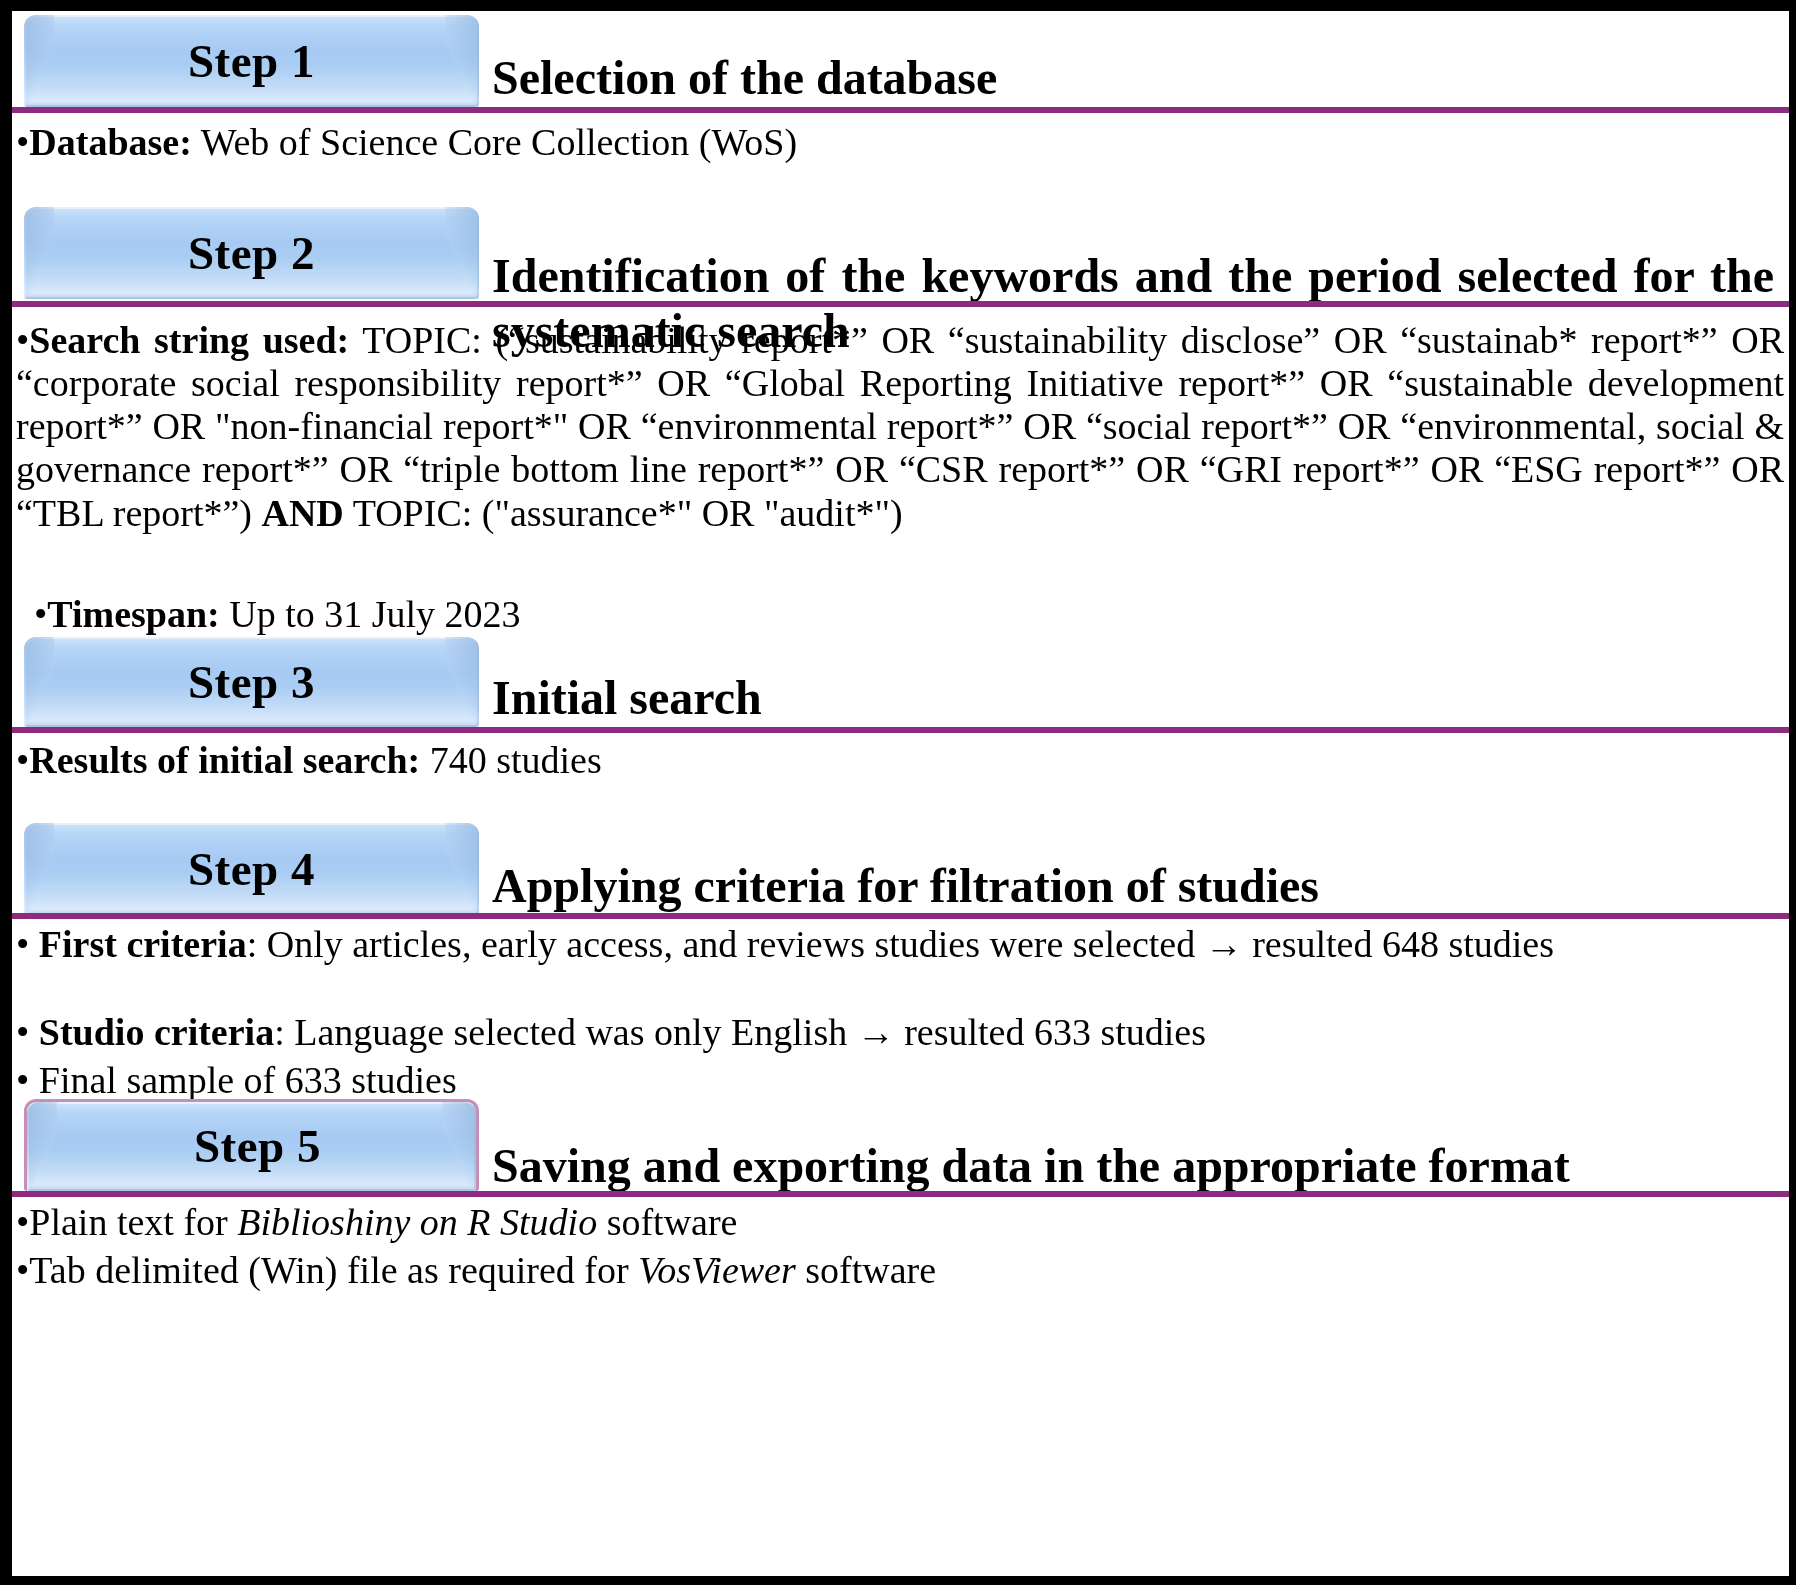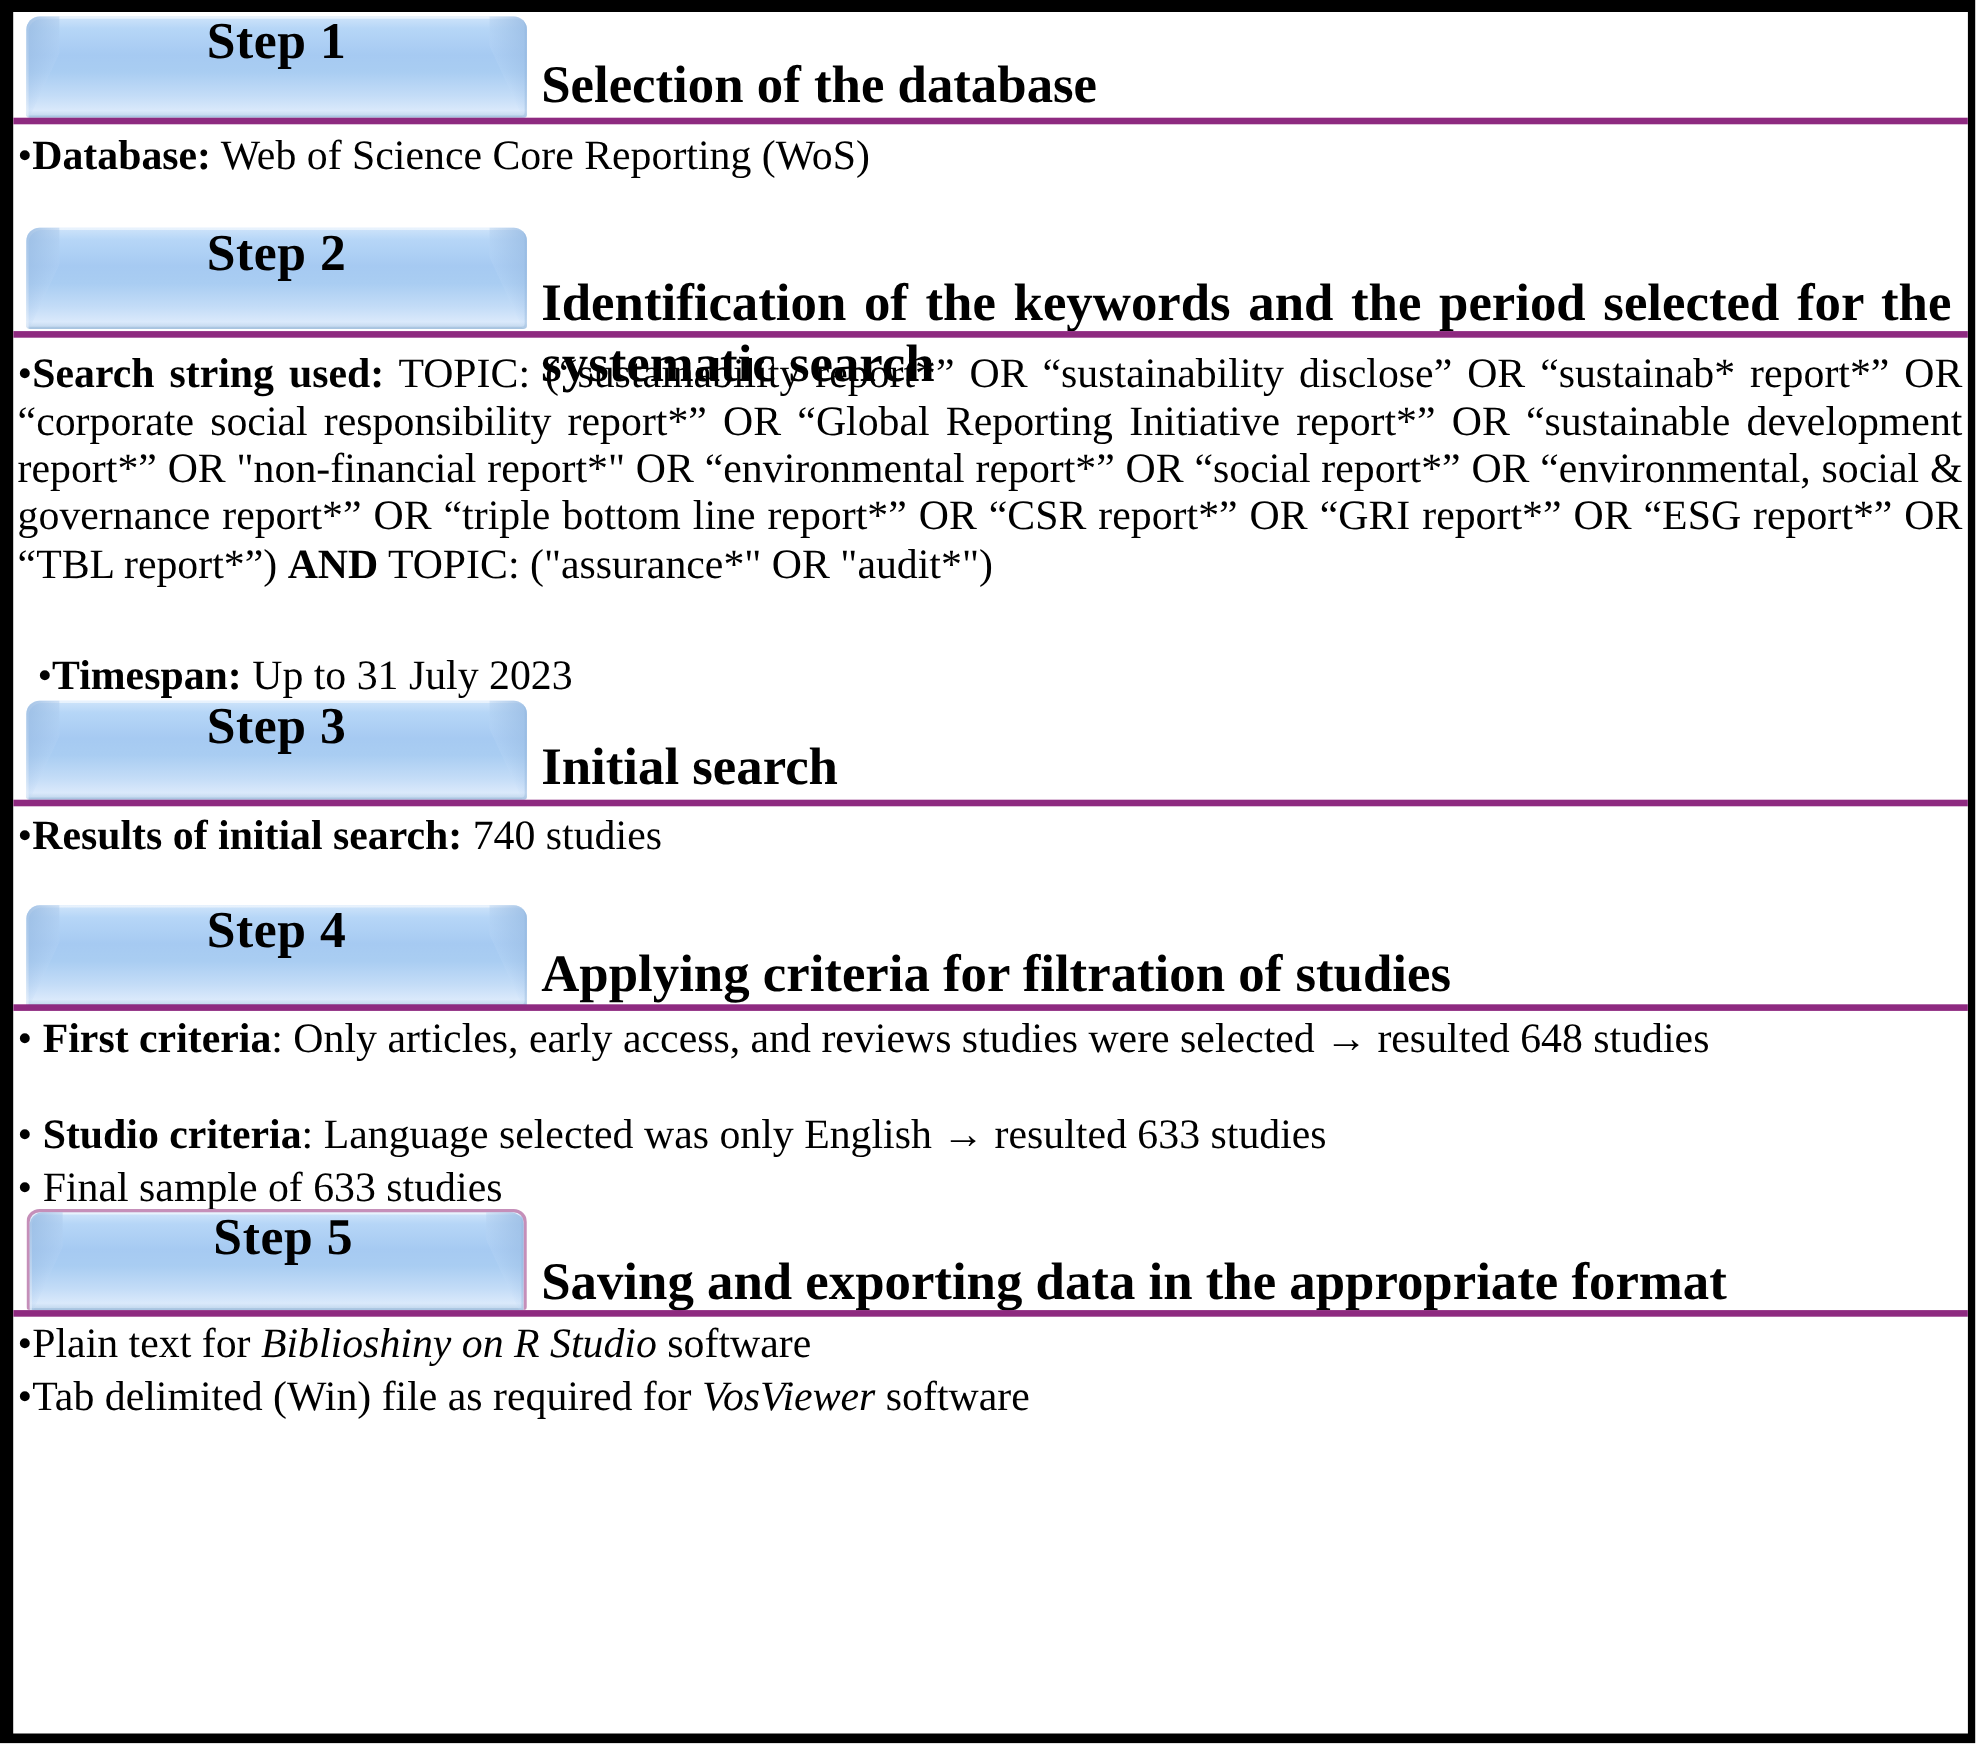--- a/index.html
+++ b/index.html
@@ -52,20 +52,21 @@
         #b6d6f7 12%,
         #a6caf2 38%,
         #a9cdf2 55%,
         #c3dcf7 78%,
         #dae9fb 93%,
         #bcd3ea 100%);
     box-shadow:
       inset 2px 2px 0 rgba(255,255,255,0.55),
       inset -2px -2px 0 rgba(120,160,200,0.30);
     display: flex;
+    align-items: center;
     justify-content: center;
   }
   
   .step-badge::before {
     content: "";
     position: absolute;
     left: 0; top: 0;
     width: 30px; height: 100%;
     border-radius: 12px 0 0 3px;
     background: linear-gradient(115deg, rgba(150,185,225,0.85) 0%, rgba(190,215,245,0.2) 62%, rgba(255,255,255,0) 63%);
@@ -142,21 +143,21 @@
   <div class="frame"></div>
   <div class="inner">
 
     <div class="step-badge" style="top:4px; height:92px;">
       <span class="step-label">Step 1</span>
     </div>
     <div class="step-title" style="left:480px; top:40px; width:1260px;">Selection of the database</div>
     <div class="divider" style="top:96px;"></div>
 
     <div class="bullet-line" style="left:4px; top:110px;">
-      <span class="bullet">•</span><b>Database:</b><span> Web of Science Core Reporting (WoS)</span>
+      <span class="bullet">•</span><b>Database:</b><span> Web of Science Core Collection (WoS)</span>
     </div>
 
     <div class="step-badge" style="top:196px; height:92px;">
       <span class="step-label">Step 2</span>
     </div>
     <div class="step-title justified" style="left:480px; top:198px; width:1282px;">Identification of the keywords and the period selected for the systematic search</div>
     <div class="divider" style="top:290px;"></div>
 
     <div class="body-text" style="left:4px; top:308px; width:1768px;">
       <span class="bullet">•</span><b>Search string used:</b><span> TOPIC: (“sustainability report*” OR “sustainability disclose” OR “sustainab* report*” OR “corporate social responsibility report*” OR “Global Reporting Initiative report*” OR “sustainable development report*” OR "non-financial report*" OR “environmental report*” OR “social report*” OR “environmental, social &amp; governance report*” OR “triple bottom line report*” OR “CSR report*” OR “GRI report*” OR “ESG report*” OR “TBL report*”) </span><b>AND</b><span> TOPIC: ("assurance*" OR "audit*")</span>

